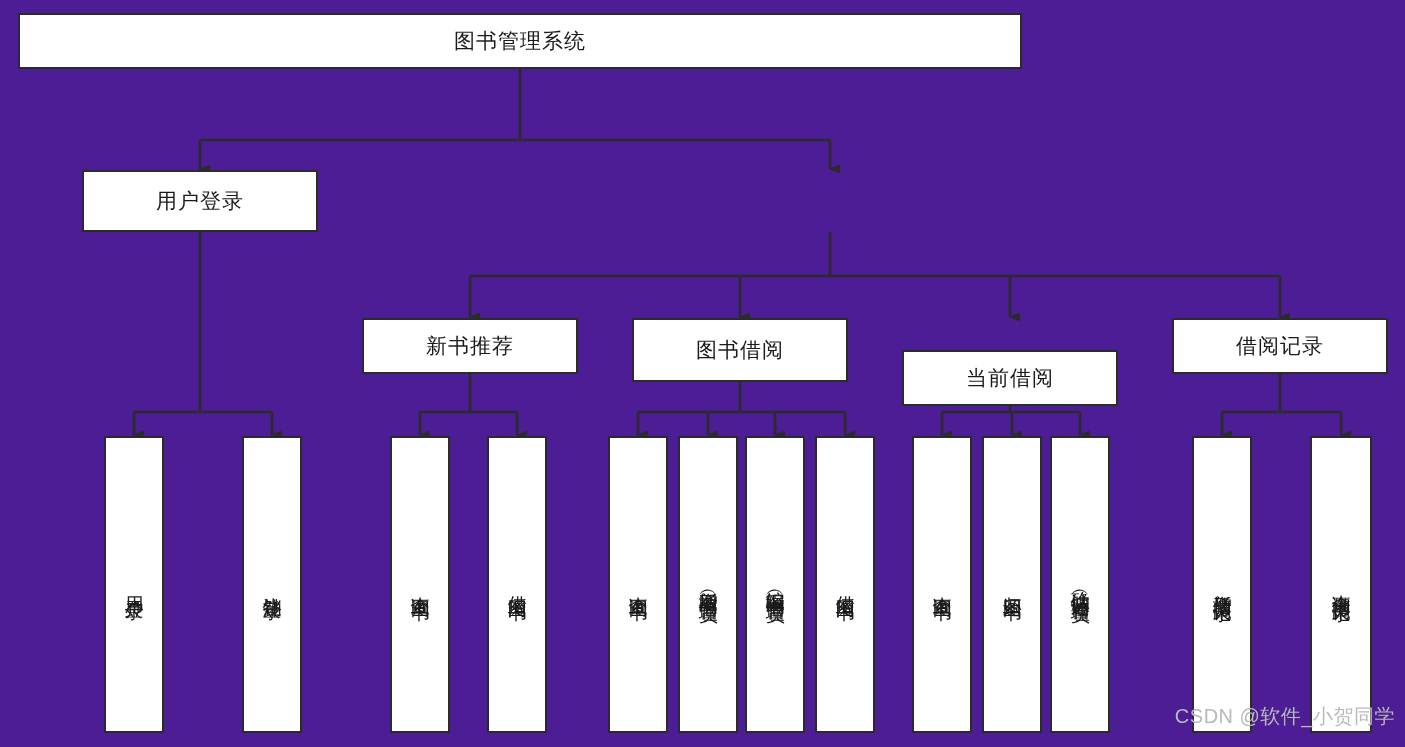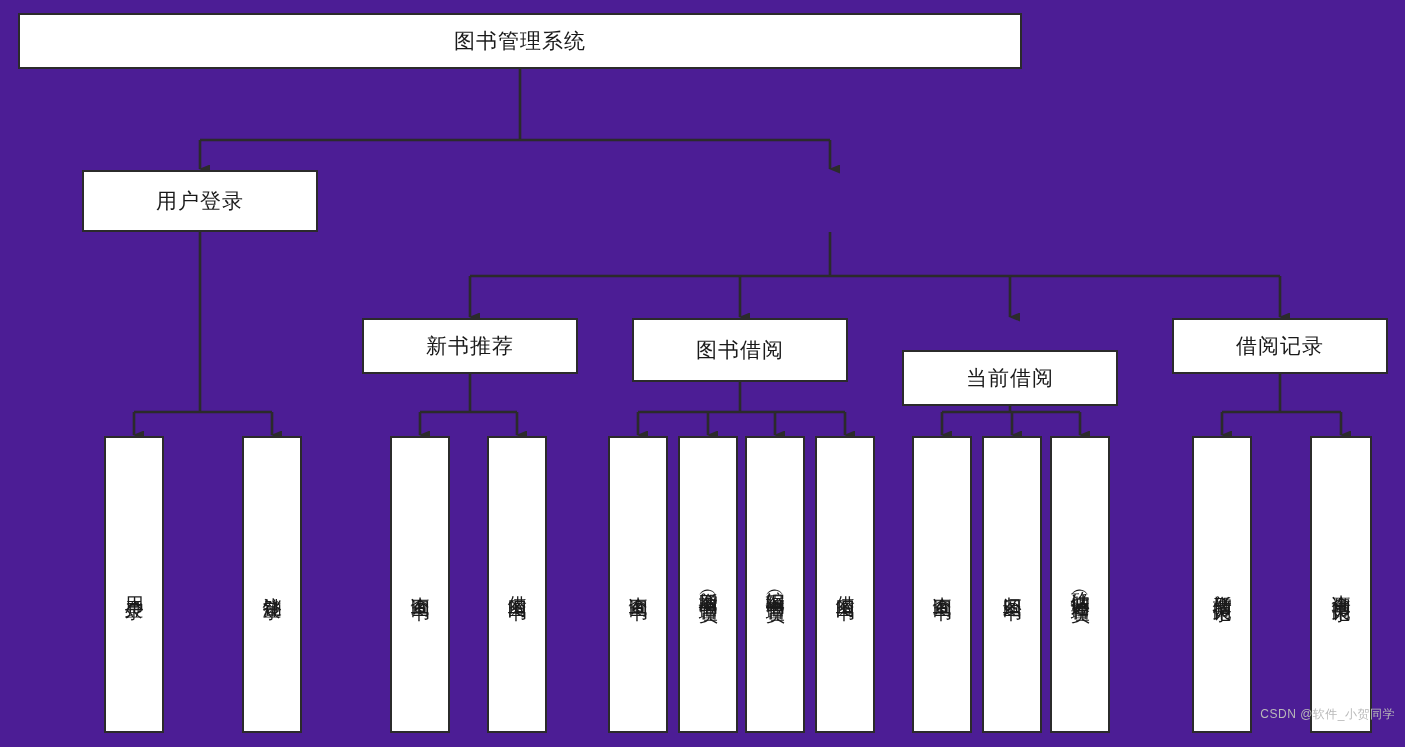--- a/index.html
+++ b/index.html
@@ -53,22 +53,22 @@
     text-orientation: upright;
     display: block;
   }
   .node .label {
     display: block;
     white-space: pre-line;
   }
   #watermark {
     position: absolute;
     right: 10px;
-    bottom: 24px;
-    font-size: 12px;
+    bottom: 17px;
+    font-size: 20px;
     color: #b9b9b9;
     letter-spacing: 0.5px;
     user-select: none;
   }
 </style>
 </head>
 <body>
 
 <div id="canvas">
 

